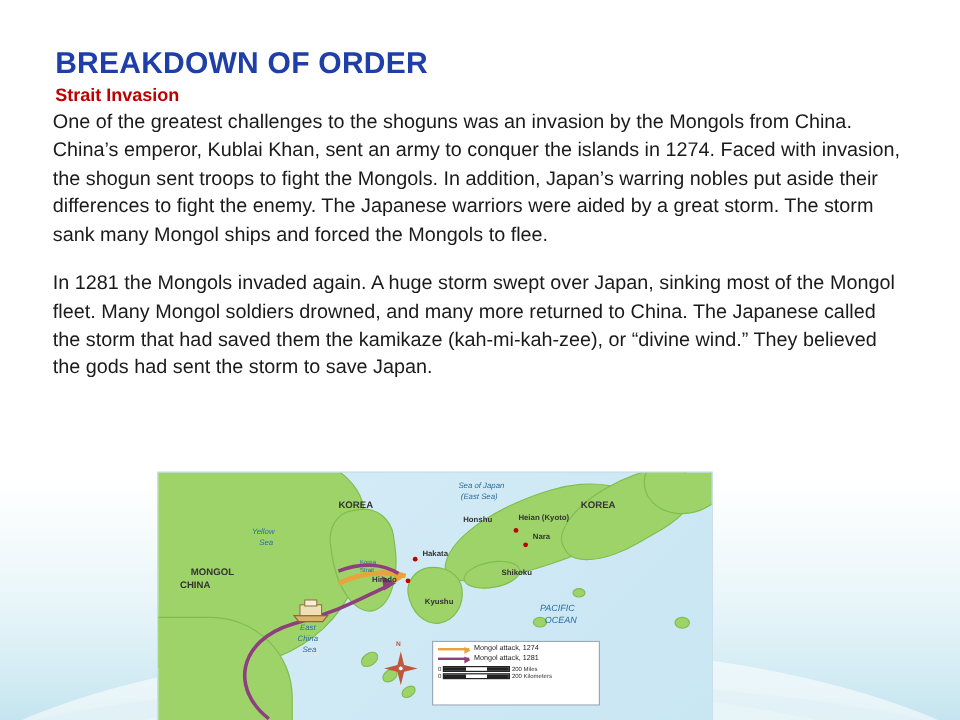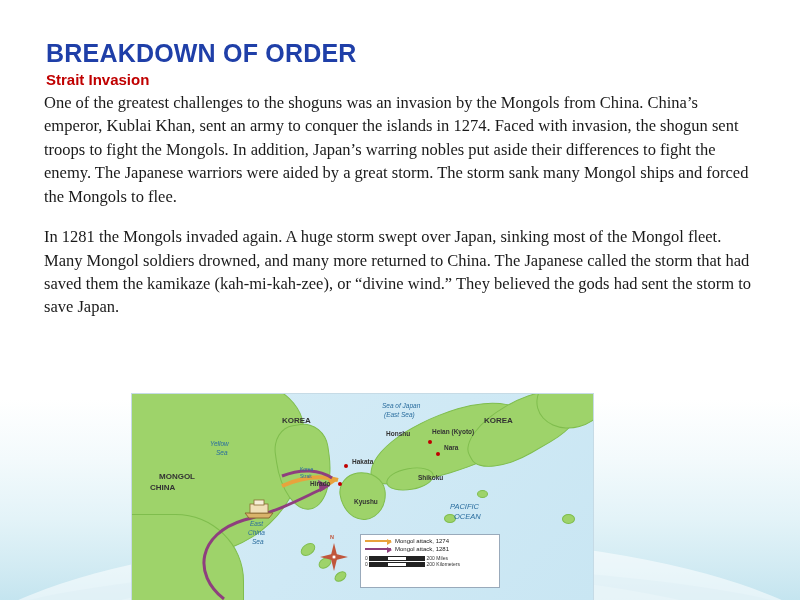--- a/index.html
+++ b/index.html
@@ -73,21 +73,20 @@
     position: absolute;
     left: 44px;
     top: 64px;
     width: 712px;
     font-size: 16.5px;
     line-height: 1.42;
     color: #1a1a1a;
   }
   .body-text p {
     margin: 0 0 17px 0;
-    font-family: Liberation Serif, serif;
   }
   .body-text p:last-child {
     margin-bottom: 0;
   }
 
   
   .map-frame {
     position: absolute;
     left: 131px;
     top: 366px;

